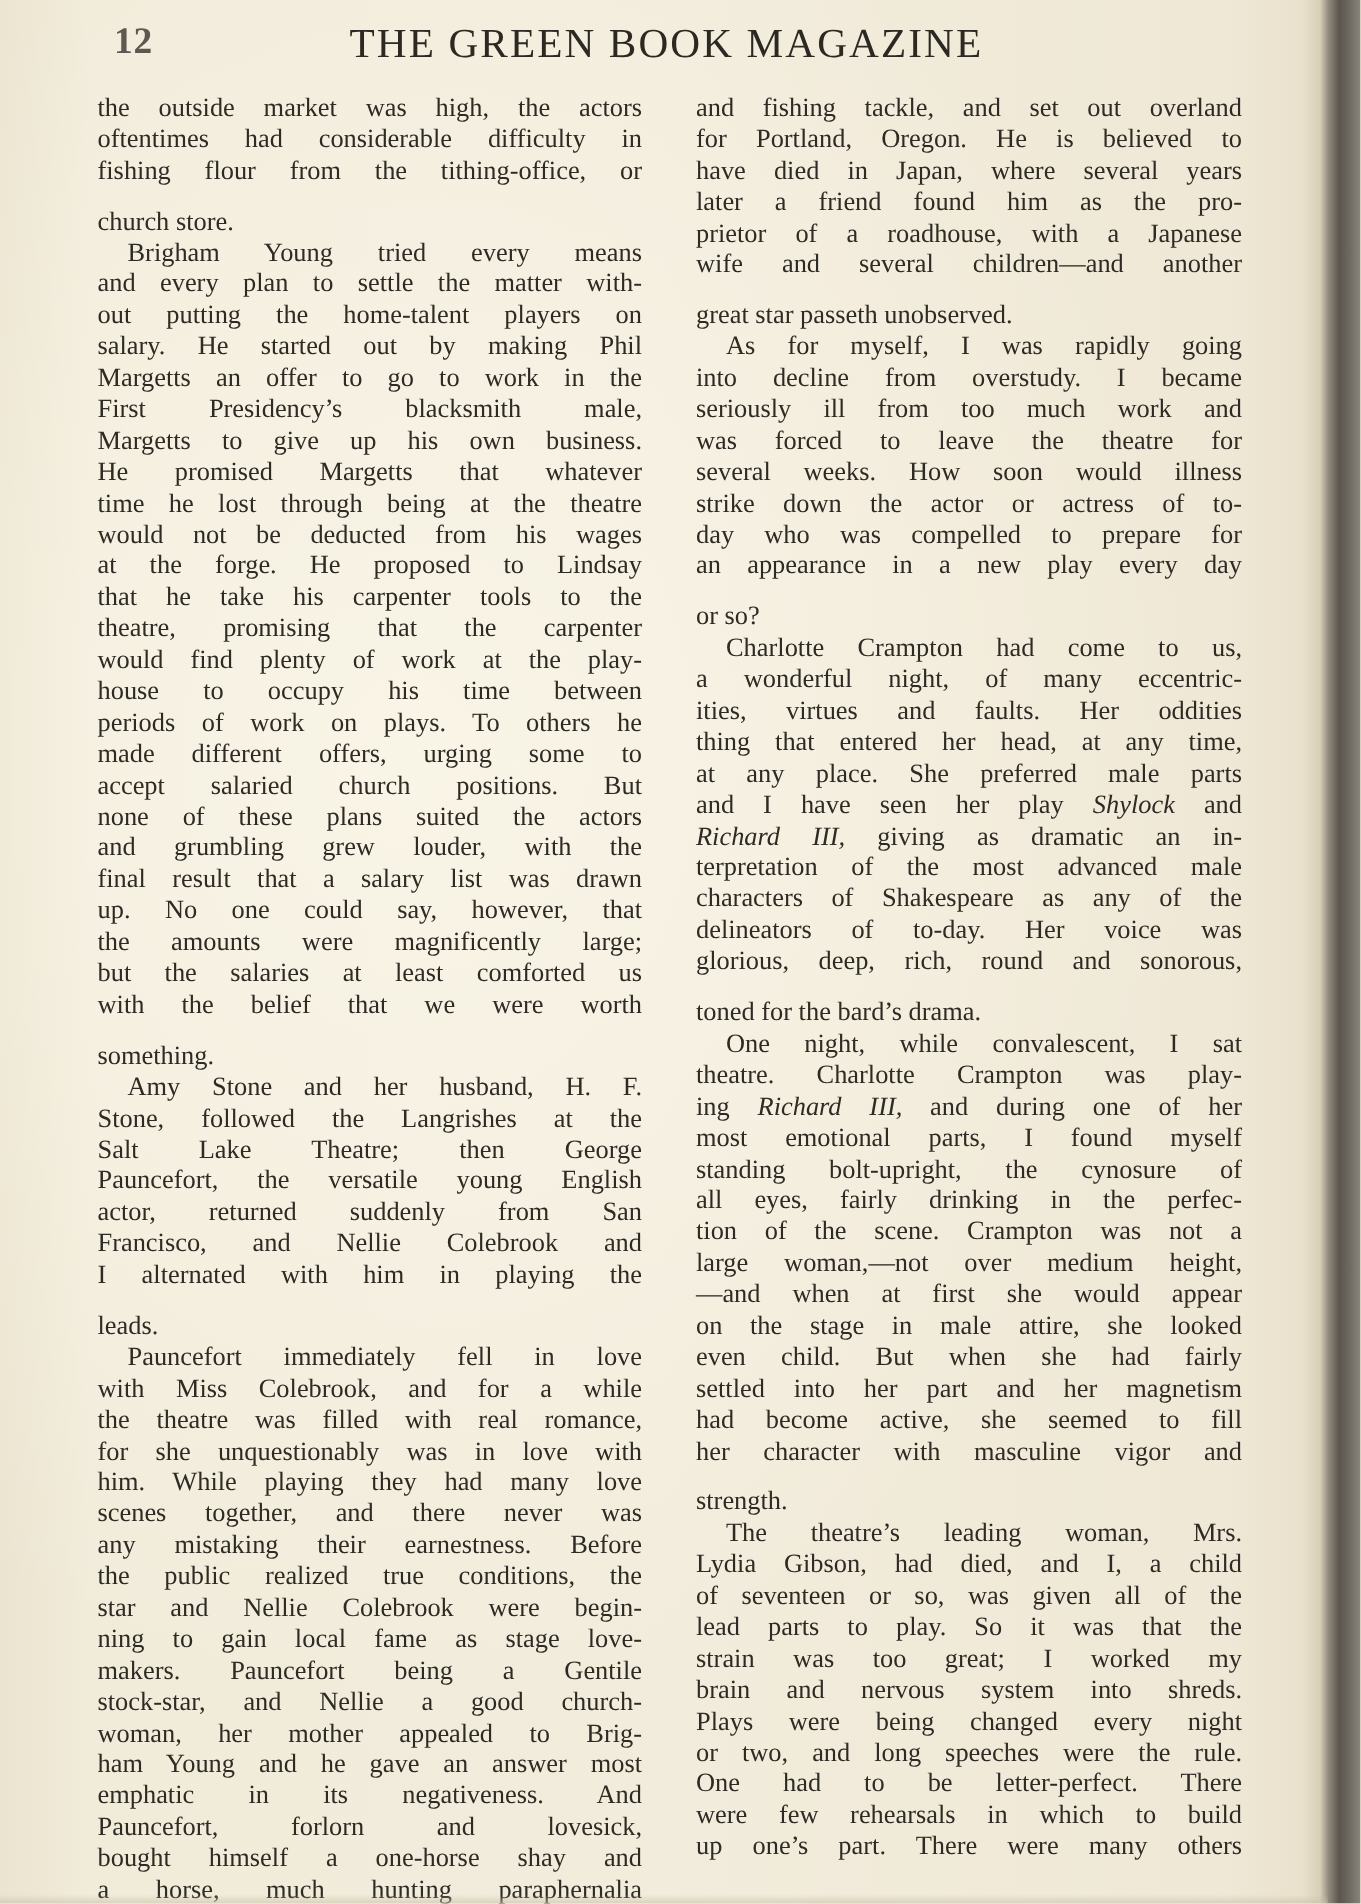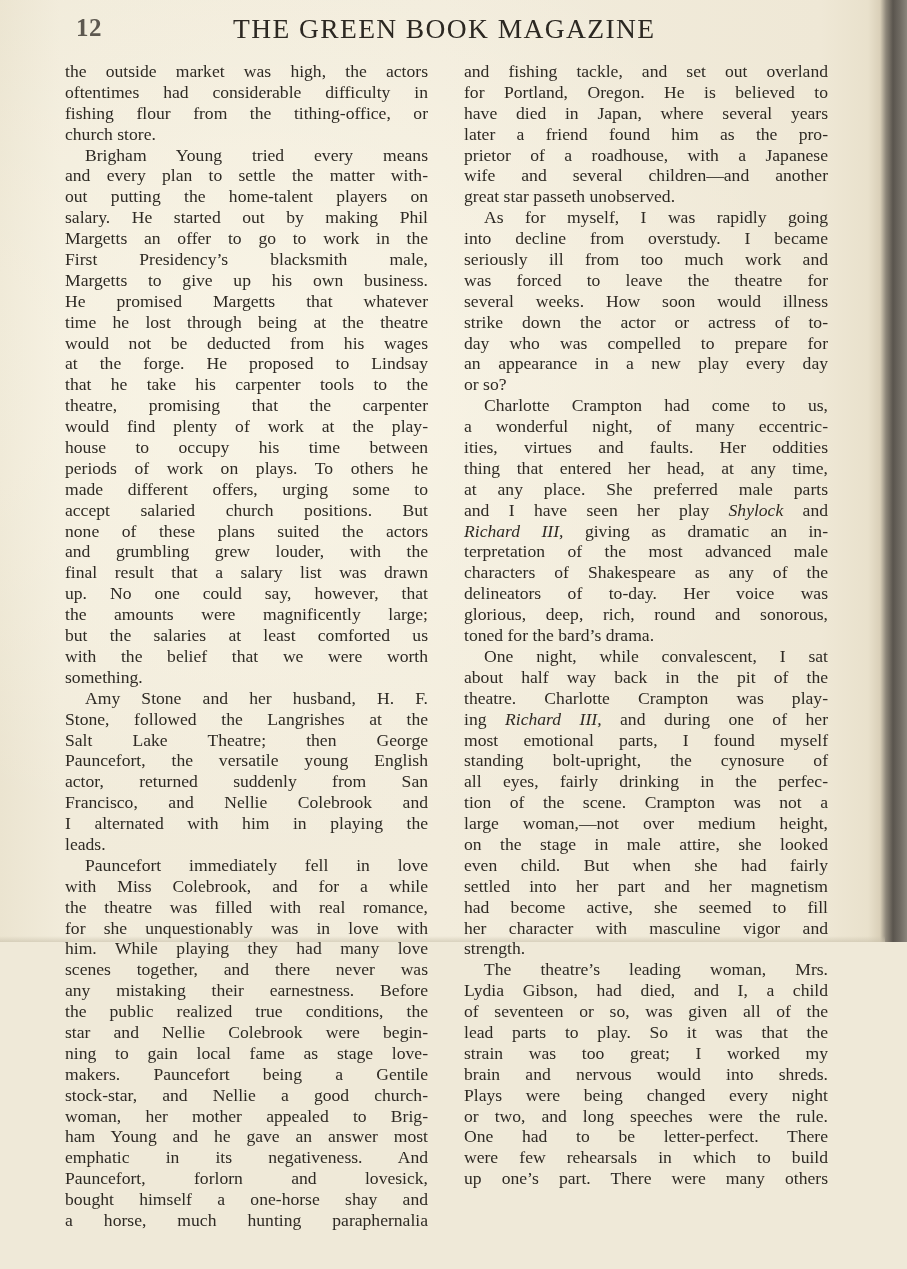--- a/index.html
+++ b/index.html
@@ -11,21 +11,21 @@
     height: 1269px;
     overflow: hidden;
     background: #efe9d8;
     position: relative;
     font-family: "Liberation Serif", "DejaVu Serif", serif;
     color: #2e2a24;
   }
   .page {
     position: absolute;
     left: 0; top: 0;
-    width: 907px; height: 942px;
+    width: 907px; height: 1269px;
     background:
       radial-gradient(ellipse at 30% 40%, rgba(255,252,240,0.55), rgba(255,252,240,0) 60%),
       linear-gradient(90deg, #ebe4d0 0px, #f1ebda 60px, #f2ecdc 440px, #efe8d6 820px, #e9e1cc 868px, #d9cfb8 880px, #8e877a 886px, #5a554e 893px, #6f6a62 900px, #8a857c 907px);
   }
   .page-bottom-edge {
     position: absolute;
     left: 0; right: 22px; bottom: 0;
     height: 6px;
     background: linear-gradient(180deg, rgba(220,212,190,0), rgba(200,192,170,0.6));
   }
@@ -65,20 +65,21 @@
     height: 20.9px;
     line-height: 20.9px;
     font-size: 17.6px;
     text-align: justify;
     text-align-last: justify;
     white-space: nowrap;
     overflow: visible;
   }
   .line.last {
     text-align-last: left;
+    margin-top: 13px;
   }
   .line.indent {
     padding-left: 20px;
   }
   .line em {
     font-style: italic;
   }
   .seg { display: inline; }
 </style>
 </head>
@@ -171,40 +172,40 @@
       <span class="line"><span class="seg">thing that entered her head, at any time,</span></span>
       <span class="line"><span class="seg">at any place. She preferred male parts</span></span>
       <span class="line"><span class="seg">and I have seen her play </span><em class="seg">Shylock</em><span class="seg"> and</span></span>
       <span class="line"><em class="seg">Richard III,</em><span class="seg"> giving as dramatic an in-</span></span>
       <span class="line"><span class="seg">terpretation of the most advanced male</span></span>
       <span class="line"><span class="seg">characters of Shakespeare as any of the</span></span>
       <span class="line"><span class="seg">delineators of to-day. Her voice was</span></span>
       <span class="line"><span class="seg">glorious, deep, rich, round and sonorous,</span></span>
       <span class="line last"><span class="seg">toned for the bard’s drama.</span></span>
       <span class="line indent"><span class="seg">One night, while convalescent, I sat</span></span>
-      <span class="line"><span class="seg">about half way back in the pit of the</span></span>
       <span class="line"><span class="seg">theatre. Charlotte Crampton was play-</span></span>
       <span class="line"><span class="seg">ing </span><em class="seg">Richard III,</em><span class="seg"> and during one of her</span></span>
       <span class="line"><span class="seg">most emotional parts, I found myself</span></span>
       <span class="line"><span class="seg">standing bolt-upright, the cynosure of</span></span>
       <span class="line"><span class="seg">all eyes, fairly drinking in the perfec-</span></span>
       <span class="line"><span class="seg">tion of the scene. Crampton was not a</span></span>
       <span class="line"><span class="seg">large woman,—not over medium height,</span></span>
+      <span class="line"><span class="seg">—and when at first she would appear</span></span>
       <span class="line"><span class="seg">on the stage in male attire, she looked</span></span>
       <span class="line"><span class="seg">even child. But when she had fairly</span></span>
       <span class="line"><span class="seg">settled into her part and her magnetism</span></span>
       <span class="line"><span class="seg">had become active, she seemed to fill</span></span>
       <span class="line"><span class="seg">her character with masculine vigor and</span></span>
       <span class="line last"><span class="seg">strength.</span></span>
       <span class="line indent"><span class="seg">The theatre’s leading woman, Mrs.</span></span>
       <span class="line"><span class="seg">Lydia Gibson, had died, and I, a child</span></span>
       <span class="line"><span class="seg">of seventeen or so, was given all of the</span></span>
       <span class="line"><span class="seg">lead parts to play. So it was that the</span></span>
       <span class="line"><span class="seg">strain was too great; I worked my</span></span>
-      <span class="line"><span class="seg">brain and nervous would into shreds.</span></span>
+      <span class="line"><span class="seg">brain and nervous system into shreds.</span></span>
       <span class="line"><span class="seg">Plays were being changed every night</span></span>
       <span class="line"><span class="seg">or two, and long speeches were the rule.</span></span>
       <span class="line"><span class="seg">One had to be letter-perfect. There</span></span>
       <span class="line"><span class="seg">were few rehearsals in which to build</span></span>
       <span class="line"><span class="seg">up one’s part. There were many others</span></span>
     </div>
 
   <div class="page-bottom-edge"></div>
 </div>
 

